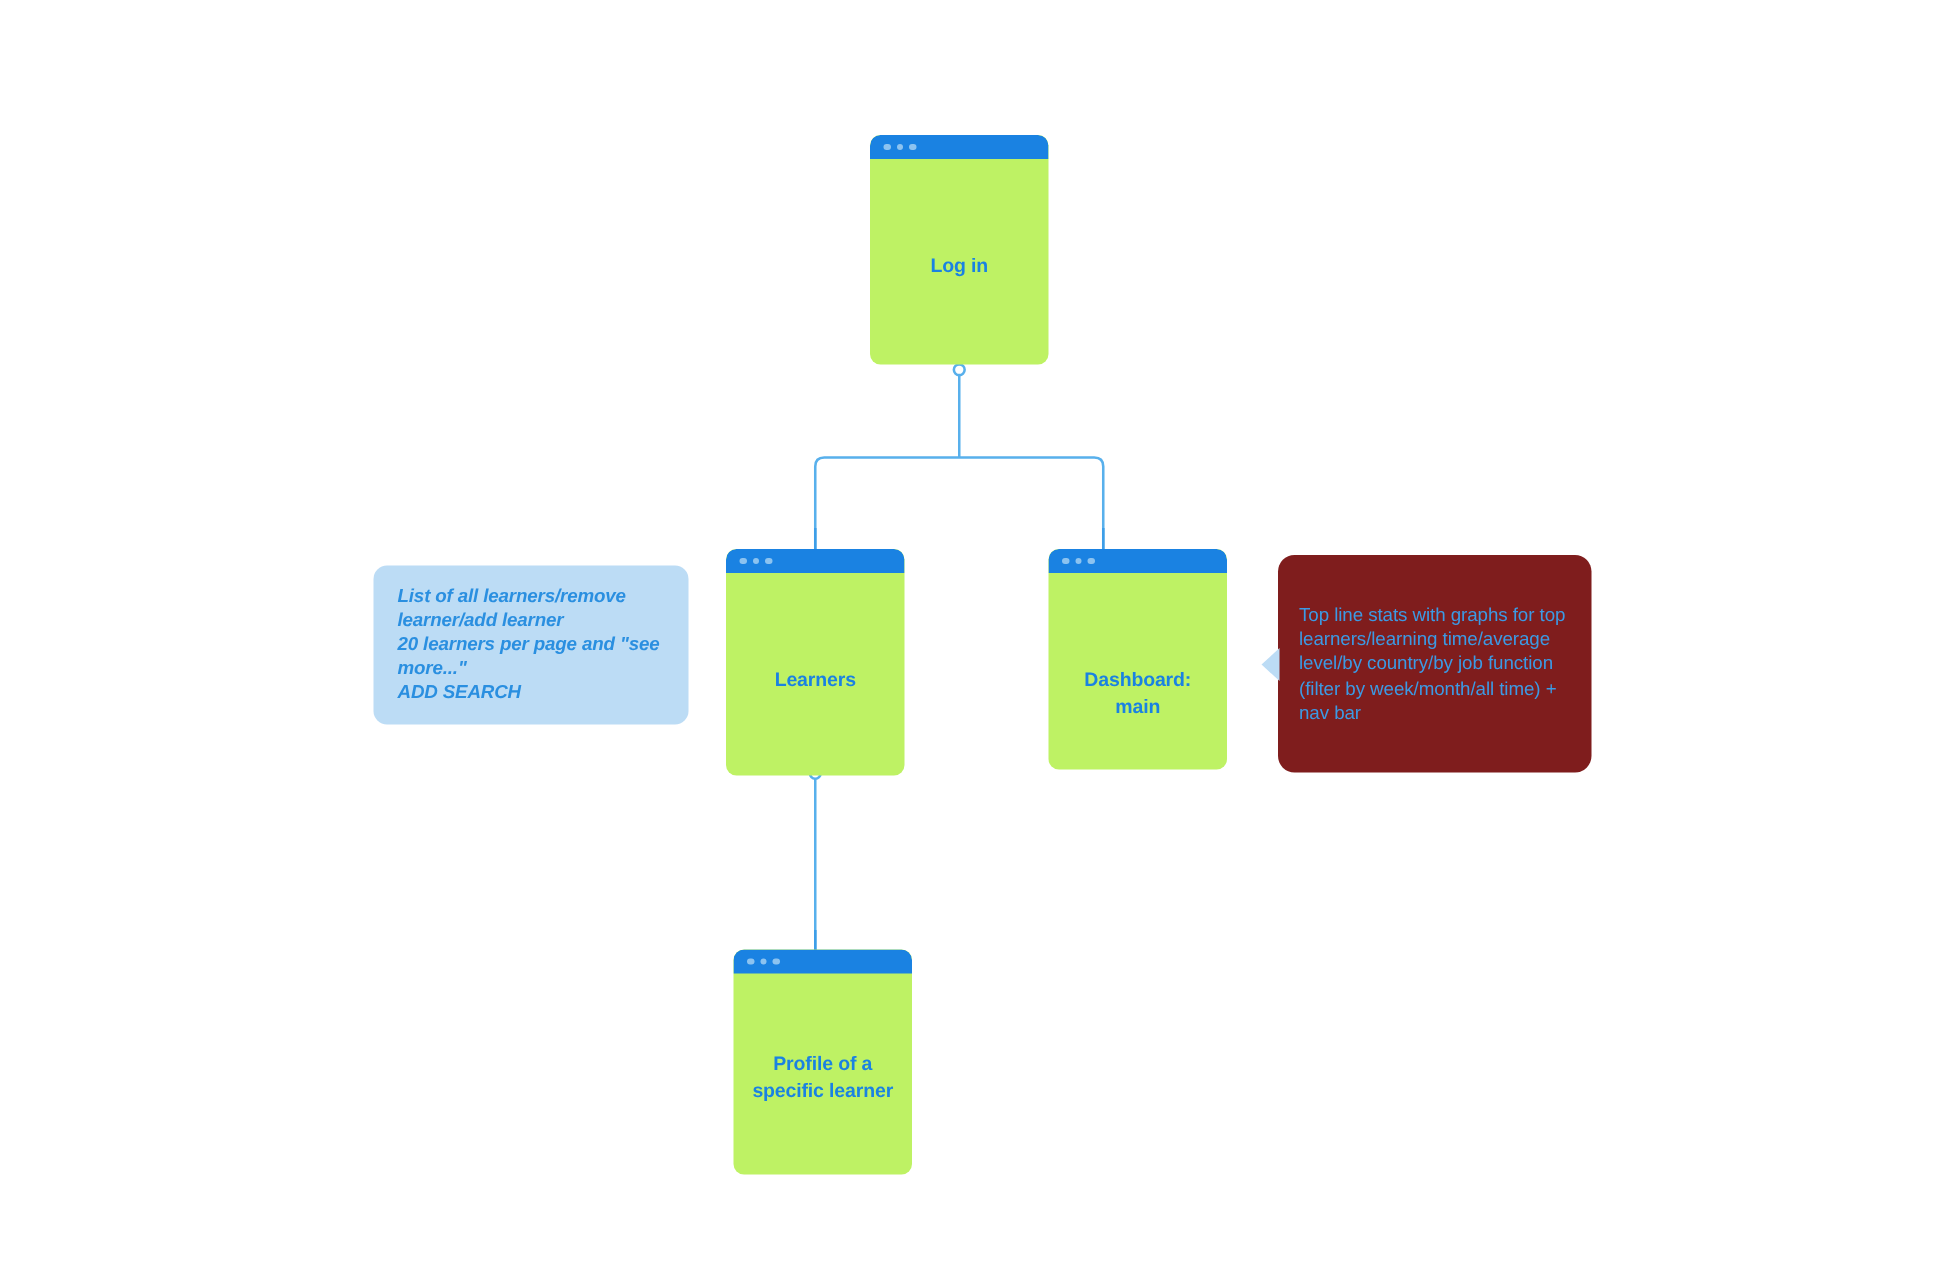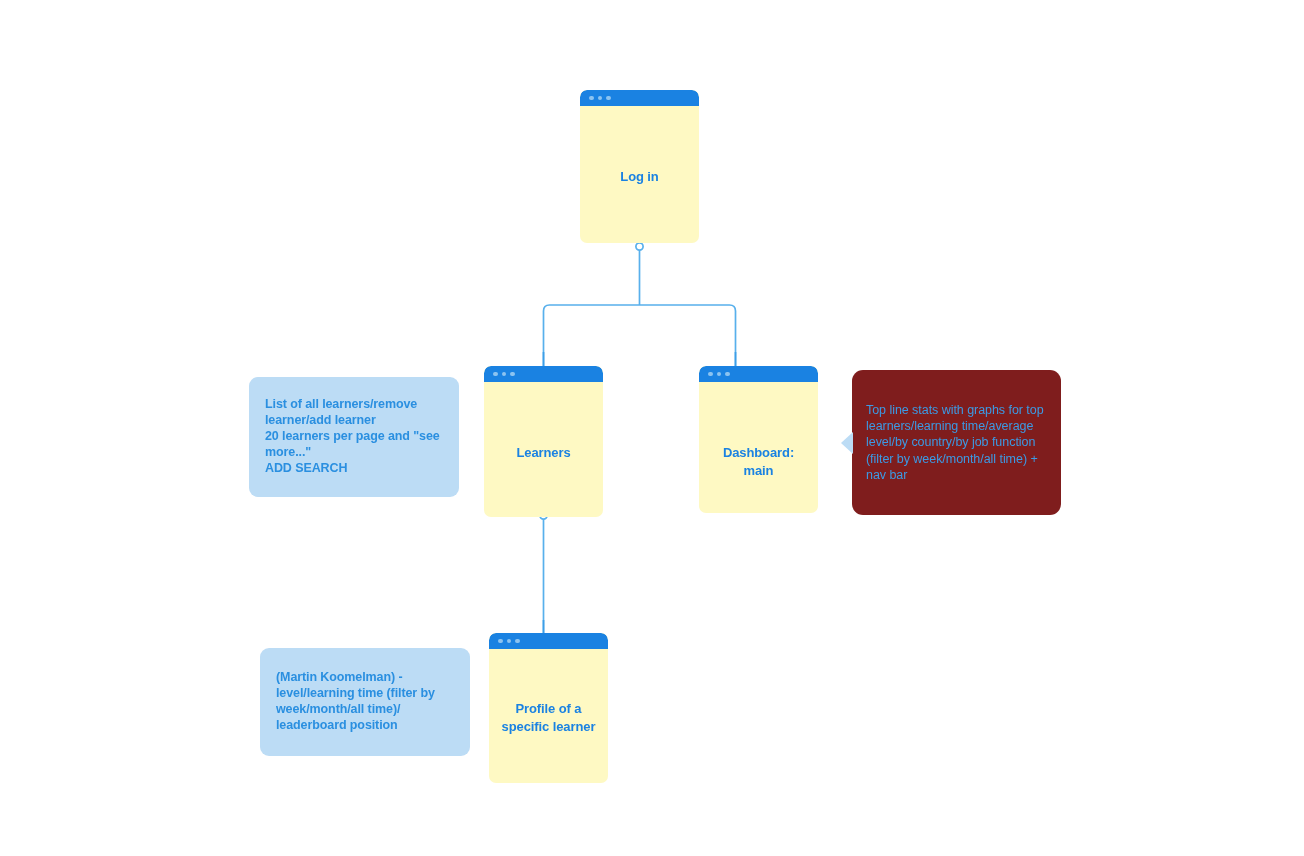--- a/index.html
+++ b/index.html
@@ -29,21 +29,21 @@
     top: 0;
     width: 1304px;
     height: 856px;
     pointer-events: none;
   }
 
   
   .window {
     position: absolute;
     border-radius: 7px;
-    background: #fef9c3;
+    background: #bef264;
     overflow: hidden;
     box-sizing: border-box;
   }
   .window-titlebar {
     height: 16px;
     background: #1a82e2;
     border-radius: 7px 7px 0 0;
     display: flex;
     align-items: center;
     padding-left: 9px;
@@ -195,28 +195,25 @@
     <div class="window-titlebar">
       <span class="dot"></span>
       <span class="dot"></span>
       <span class="dot"></span>
     </div>
     <div class="window-body label-top" style="padding-top:62px;">
       <div class="window-label">Dashboard: main</div>
     </div>
   </div>
 
-  <div class="note" style="left:249px; top:377px; width:210px; height:120px;">
+  <div class="note" style="left:249px; top:377px; width:210px; height:106px;font-style:italic;">
     <div class="note-text">List of all learners/remove learner/add learner
 20 learners per page and "see more..."
 ADD SEARCH</div>
   </div>
 
-  <div class="note" style="left:260px; top:648px; width:210px; height:108px;">
-    <div class="note-text">(Martin Koomelman) - level/learning time (filter by week/month/all time)/ leaderboard position</div>
-  </div>
 
   <div class="callout" style="left:852px; top:370px; width:209px; height:145px;">
     <span class="callout-tail"></span>
     <div class="callout-text">Top line stats with graphs for top learners/learning time/average level/by country/by job function (filter by week/month/all time) + nav bar</div>
   </div>
 
 </div>
 
 </body></html>

